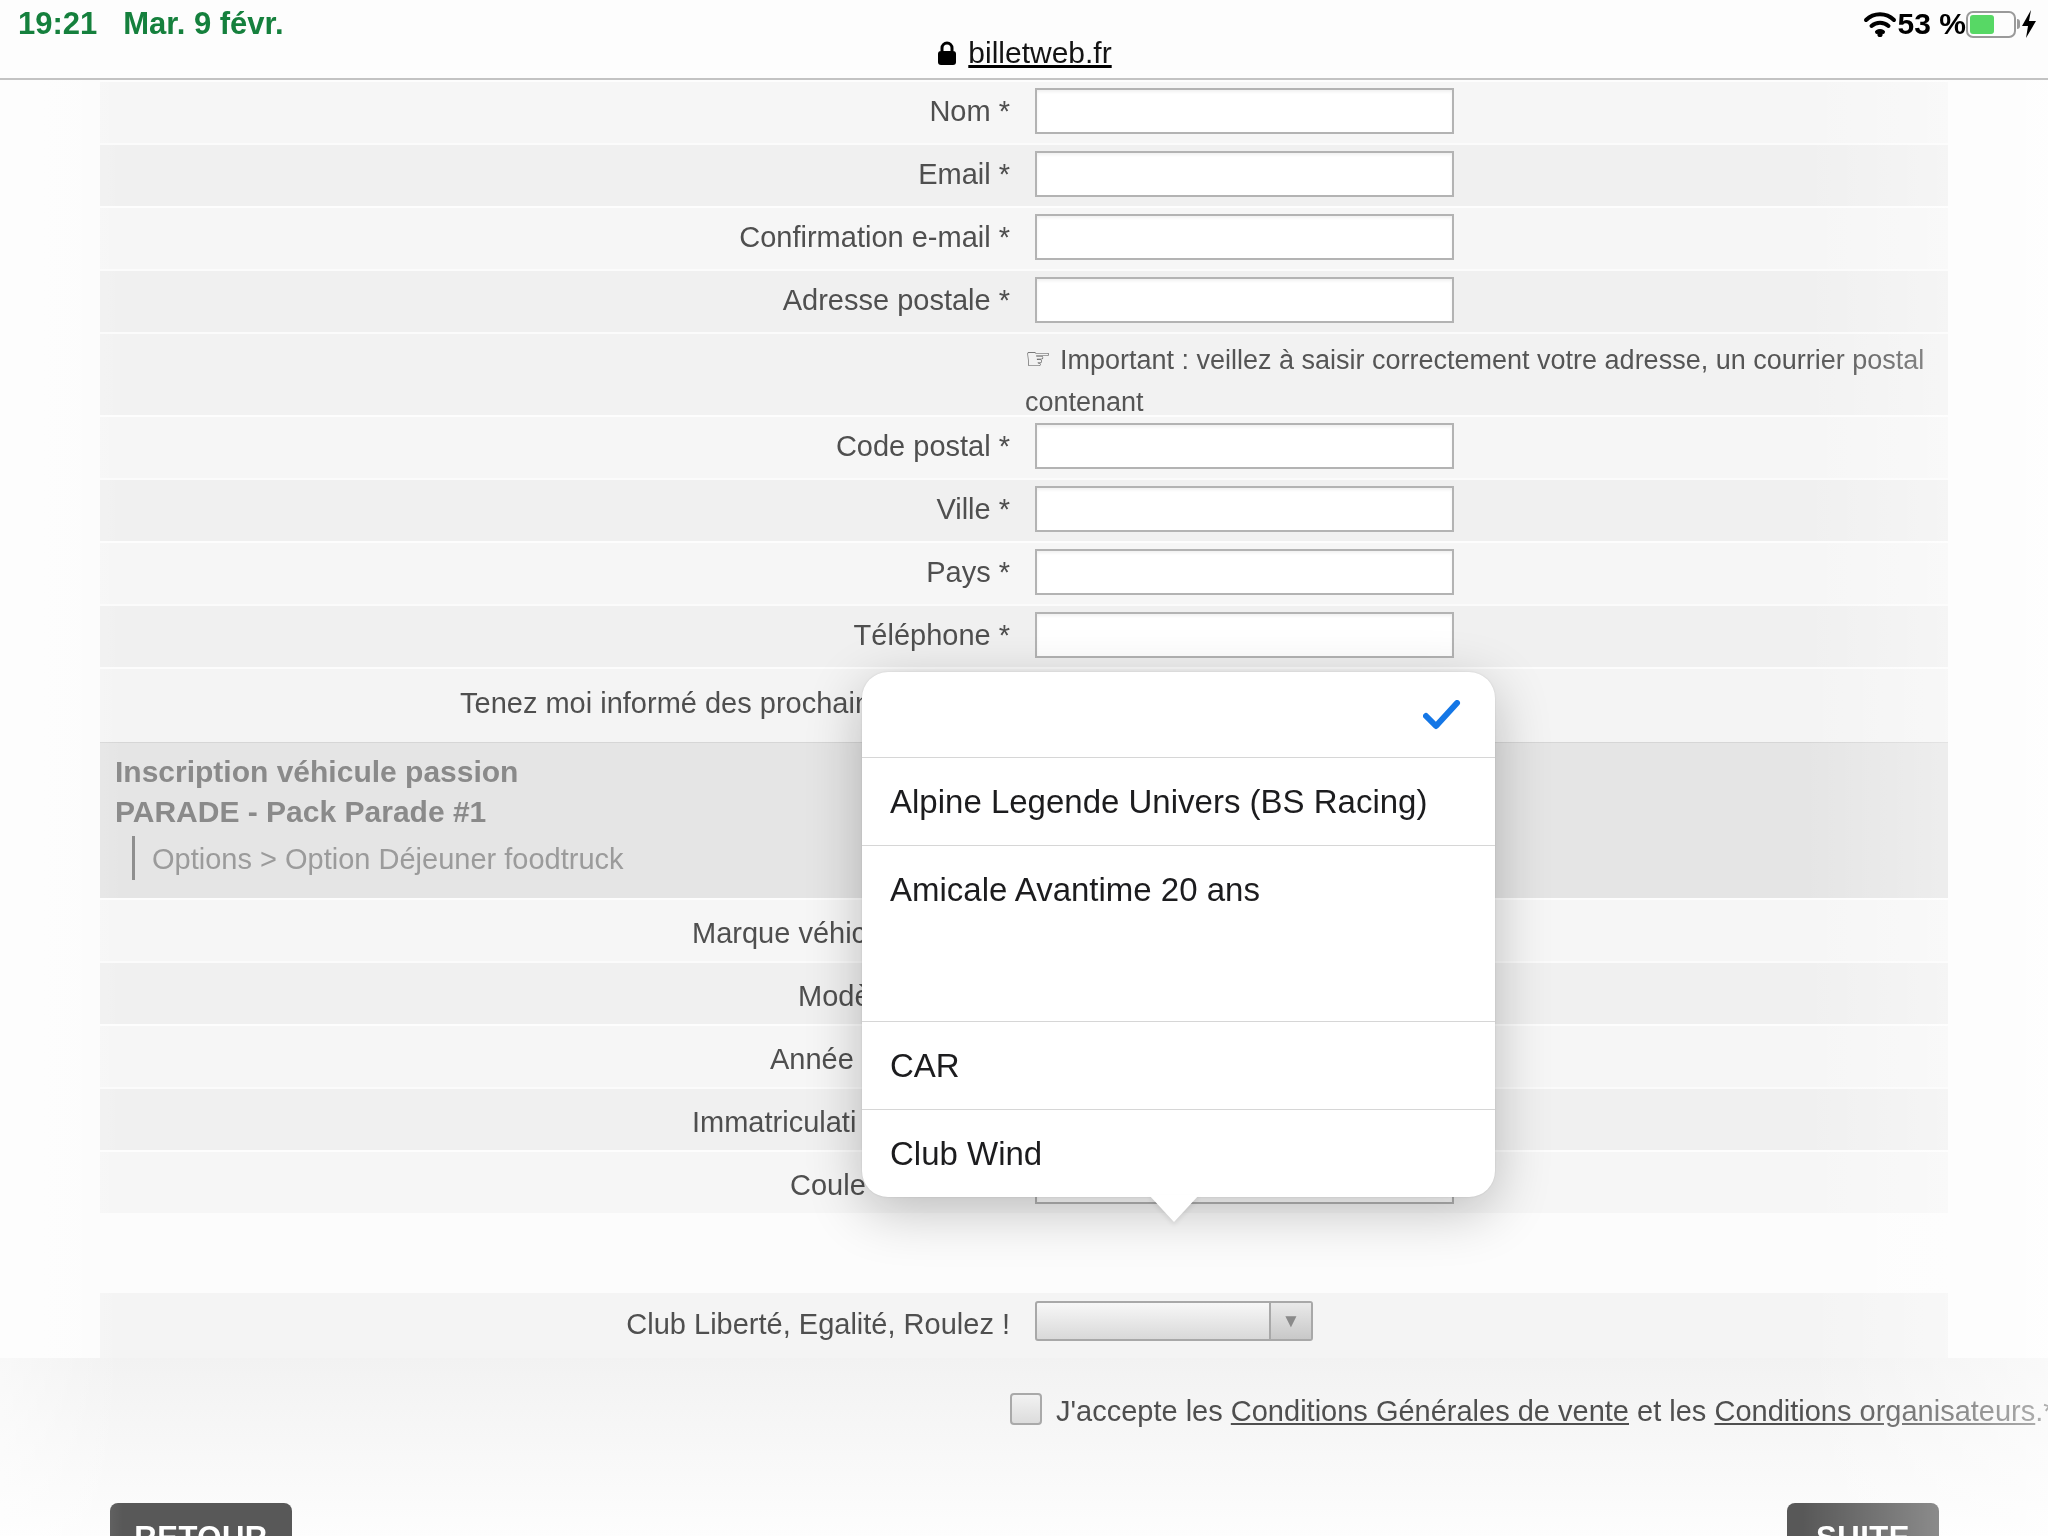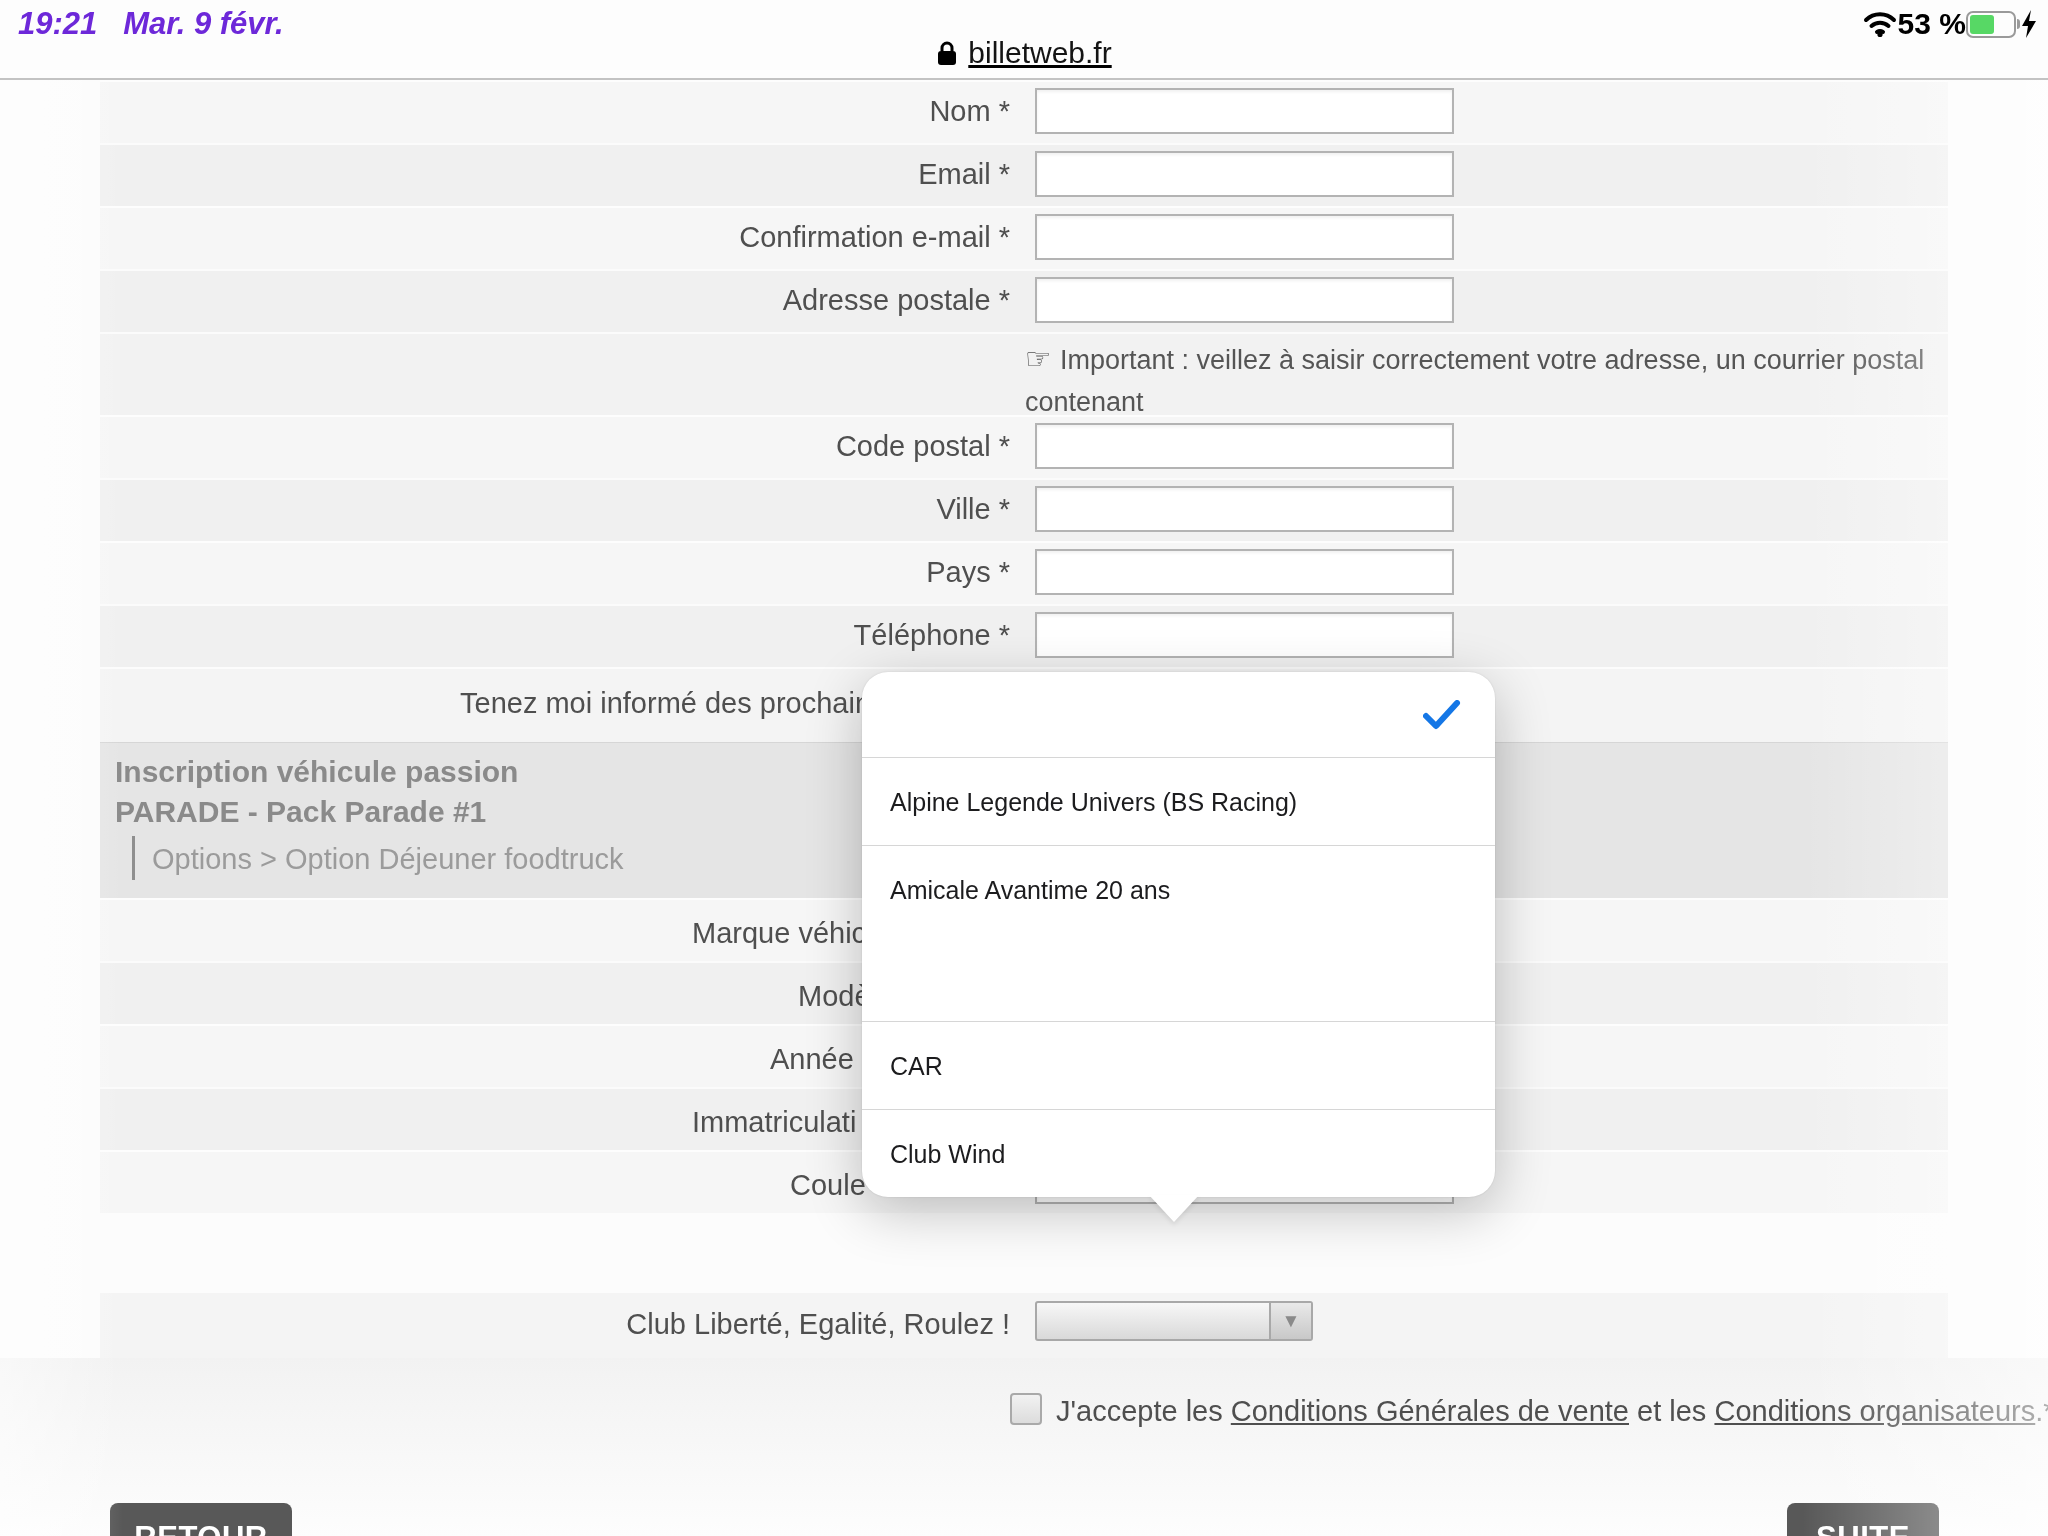--- a/index.html
+++ b/index.html
@@ -3,21 +3,21 @@
 <meta charset="utf-8">
 <title>billetweb.fr</title>
 <style>
   html,body{margin:0;padding:0;background:#ffffff;}
   #screen{position:relative;width:2048px;height:1536px;overflow:hidden;
           font-family:"Liberation Sans","DejaVu Sans",sans-serif;background:#fdfdfd;}
 
   
   .topbar{position:absolute;left:0;top:0;width:2048px;height:78px;background:#fdfdfd;
           border-bottom:2px solid #c3c3c3;z-index:40;}
-  .status-left{position:absolute;left:18px;top:6px;font-size:31px;font-weight:700;color:#6d28d9;font-style:italic;}
+  .status-left{position:absolute;left:18px;top:6px;font-size:31px;font-weight:700;color:#15803d;}
   .status-date{margin-left:26px;font-weight:700;}
   .status-right{position:absolute;right:10px;top:4px;height:40px;display:flex;align-items:center;}
   .battery-pct{font-size:30px;font-weight:600;color:#000;}
   .battery-body{position:relative;width:46px;height:23px;border:2px solid #9a9a9a;border-radius:7px;}
   .battery-fill{position:absolute;left:2px;top:2px;bottom:2px;width:53%;background:#57d865;border-radius:3px;}
   .battery-tip{width:3px;height:10px;background:#9a9a9a;border-radius:0 3px 3px 0;margin-left:1px;}
   .urlbar{position:absolute;left:0;top:30px;width:2048px;height:46px;display:flex;
           align-items:center;justify-content:center;gap:10px;text-decoration:underline;}
   .url-text{font-size:30px;color:#141414;}
 
@@ -82,21 +82,21 @@
                    rgba(255,255,255,0) 88%,rgba(255,255,255,.55) 100%);}
 
   
   .popover{position:absolute;left:862px;top:672px;width:633px;height:525px;background:#ffffff;
            border-radius:26px;z-index:10;
            box-shadow:0 14px 55px rgba(0,0,0,.24),0 0 2px rgba(0,0,0,.12);}
   .pop-arrow{position:absolute;left:288px;top:523px;width:0;height:0;z-index:11;
              border-left:25px solid transparent;border-right:25px solid transparent;
              border-top:27px solid #ffffff;filter:drop-shadow(0 3px 2px rgba(0,0,0,.08));}
   .opt{position:absolute;left:0;width:633px;display:flex;align-items:center;cursor:pointer;}
-  .opt-label{margin-left:28px;font-size:25px;color:#1c1c1e;white-space:nowrap;overflow:hidden;}
+  .opt-label{margin-left:28px;font-size:33px;color:#1c1c1e;white-space:nowrap;overflow:hidden;}
   .opt-sep{border-top:1px solid #d6d6d6;}
   .check{position:absolute;right:34px;top:28px;}
 </style>
 </head>
 <body>
 
 <div id="screen">
 
   <div class="topbar">
     <div class="status-left">

